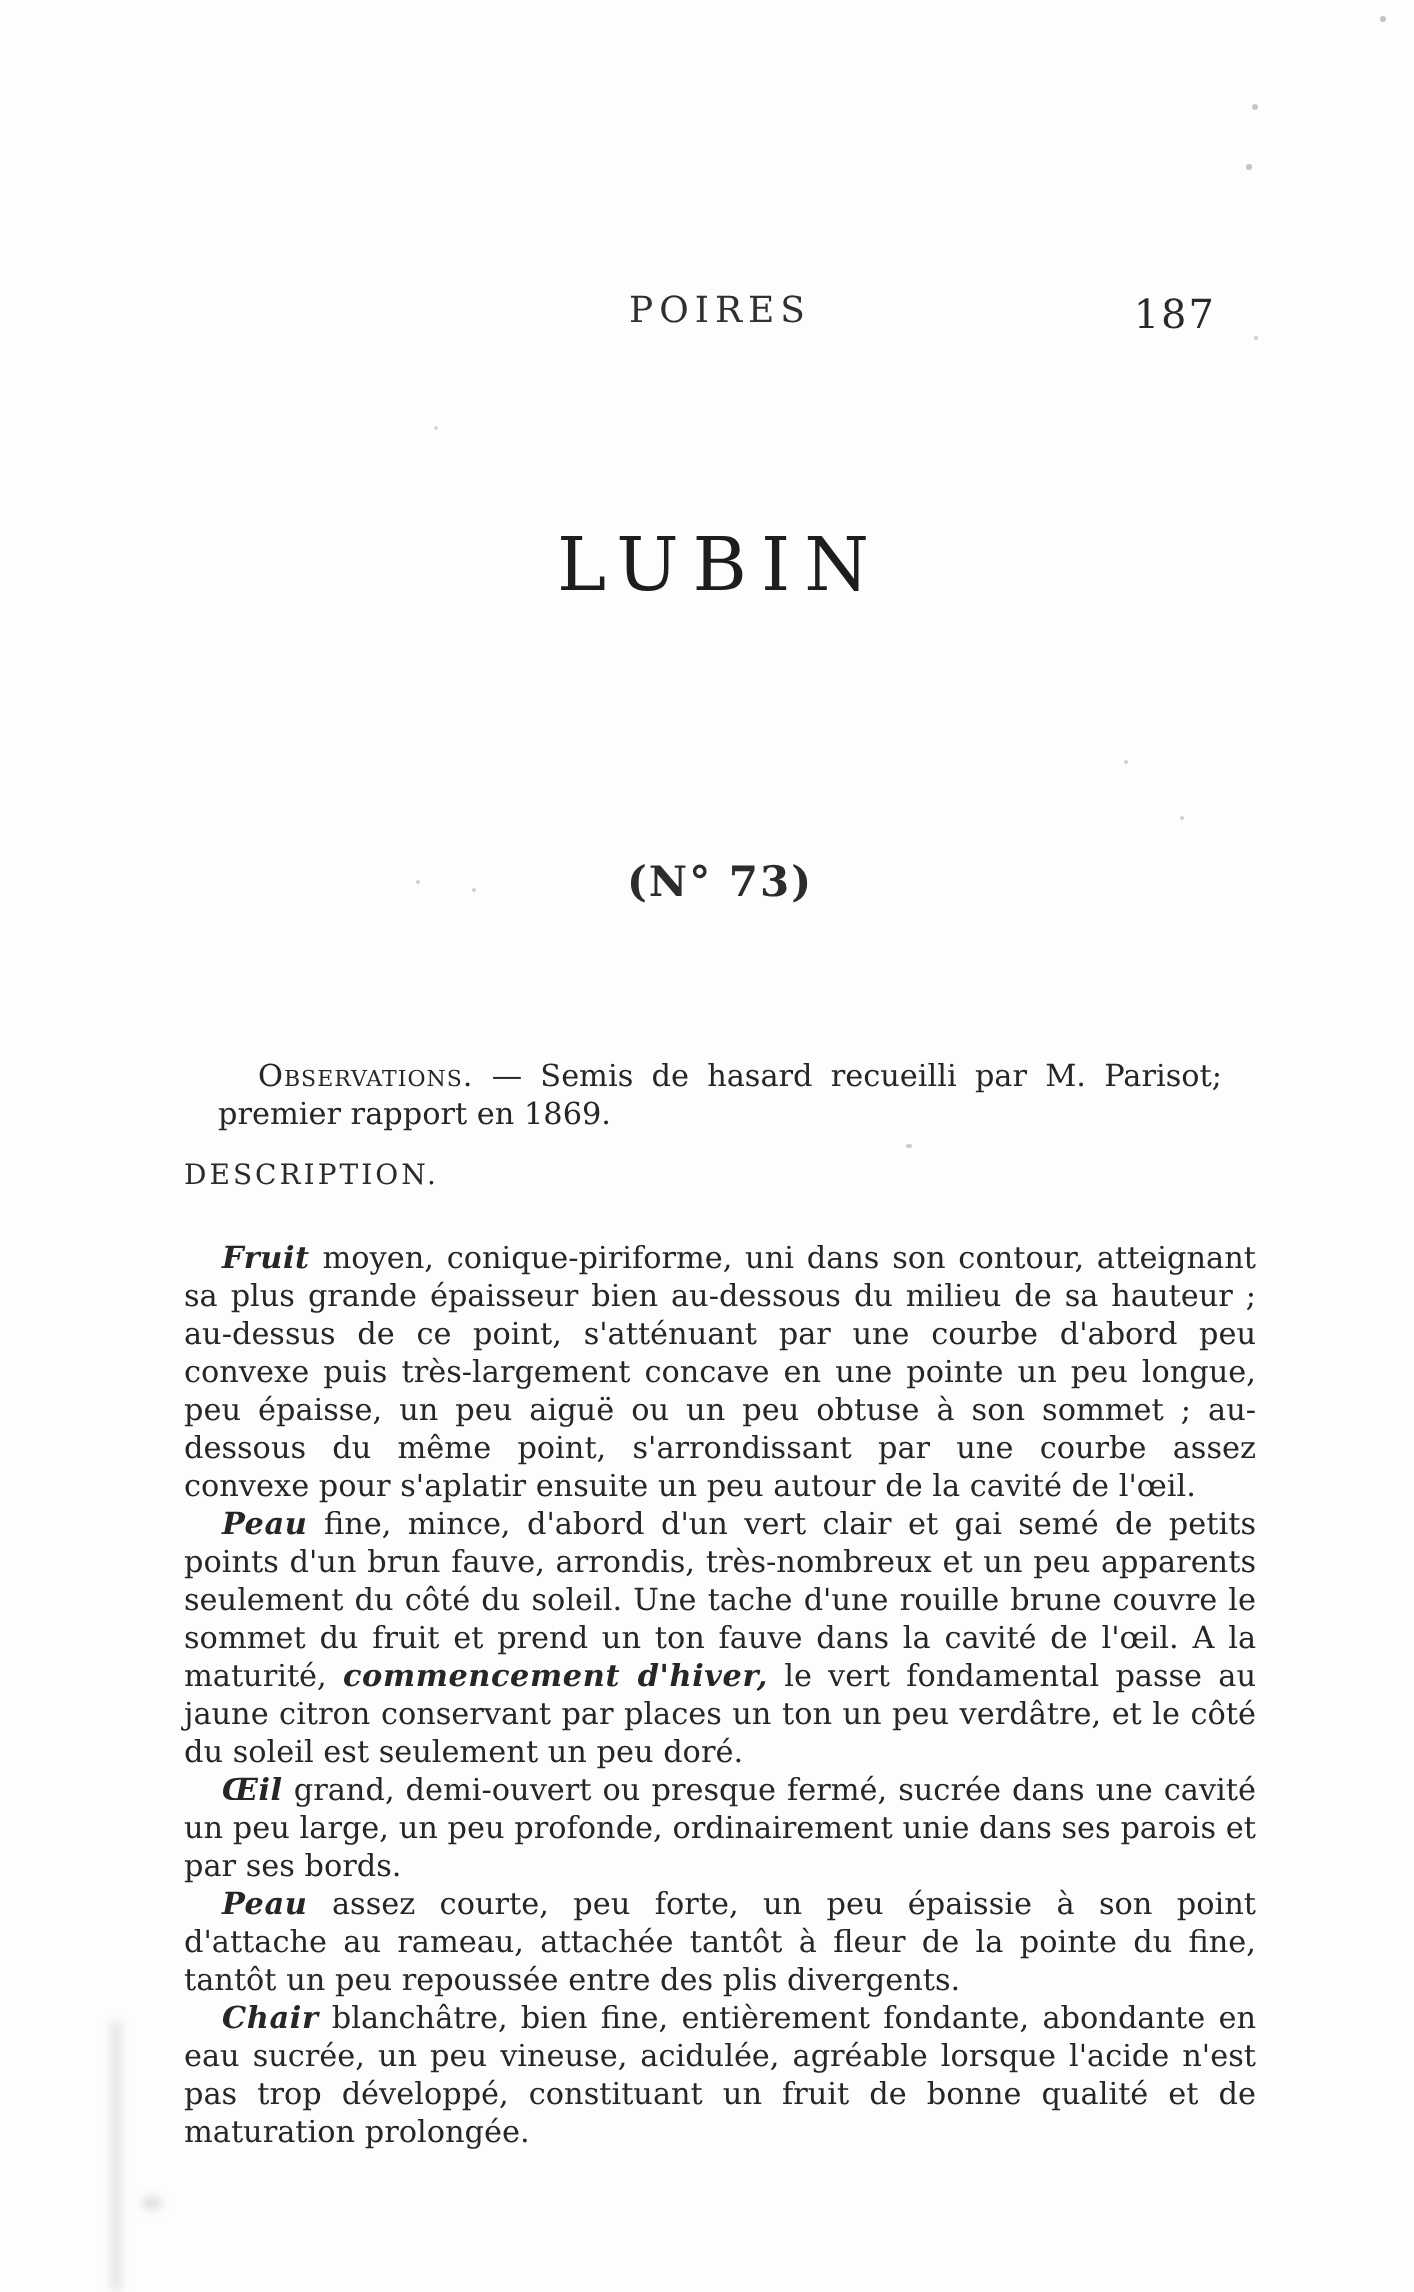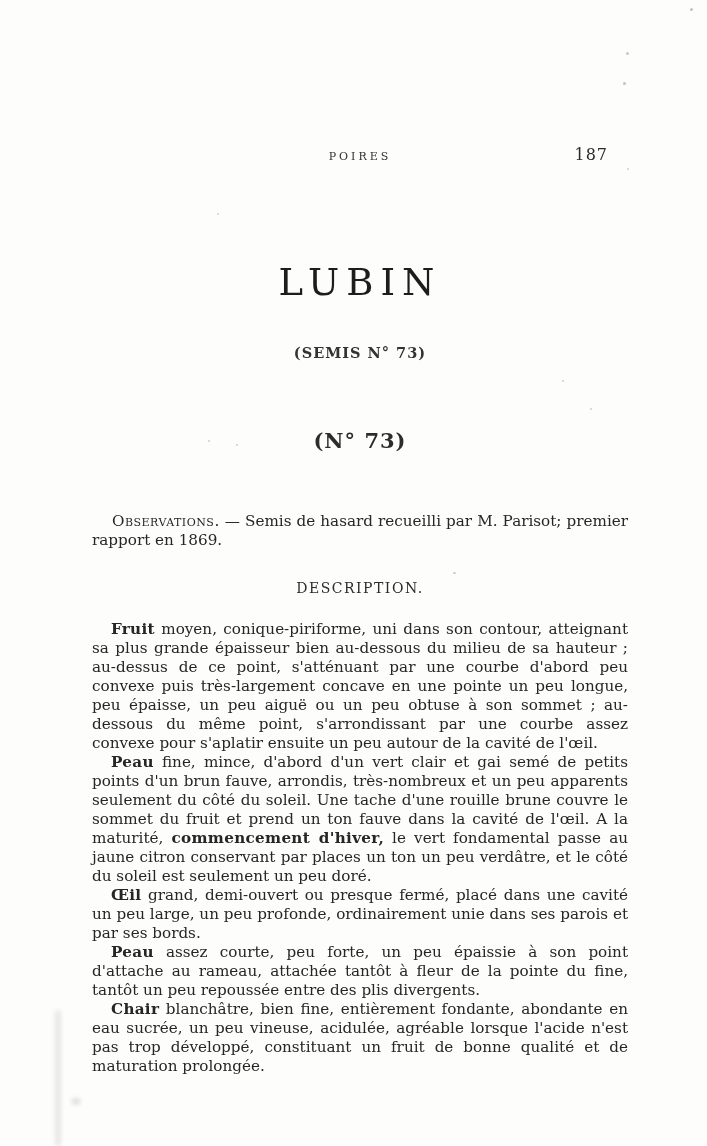--- a/index.html
+++ b/index.html
@@ -10,25 +10,25 @@
     color: #262626;
     position: relative;
     overflow: hidden;
   }
   .page { position: absolute; inset: 0; }
 
   .column { position: absolute; left: 92px; width: 536px; }
 
   .running-head { top: 145px; height: 20px; text-align: center; }
   .head-title {
-    font-size: 11px; letter-spacing: 3px; color: #303030;
+    font-size: 18px; letter-spacing: 3px; color: #303030;
   }
   .page-num {
     position: absolute; right: 20px; top: 0;
-    font-size: 16px; letter-spacing: 1px; color: #2a2a2a;
+    font-size: 20px; letter-spacing: 1px; color: #2a2a2a;
   }
 
   .main-title {
     top: 261px; text-align: center;
     font-size: 37px; font-weight: normal; letter-spacing: 7px;
     color: #1d1d1d;
   }
 
   .series-note {
     top: 344px; text-align: center;
@@ -37,34 +37,34 @@
 
   .number-note {
     top: 428px; text-align: center;
     font-size: 21px; font-weight: bold; letter-spacing: 1px; color: #2c2c2c;
   }
 
   .observations {
     top: 512px;
     font-size: 15.2px; line-height: 19px; text-align: justify;
   }
-  .observations p { margin: 0; text-indent: 20px; }
+  .observations p { margin: 17px; text-indent: 20px; }
   .smallcaps { font-variant: small-caps; letter-spacing: 0.5px; }
 
   .section-heading {
-    top: 580px; text-align: center;
+    top: 580px; 
     font-size: 14px; letter-spacing: 1.5px; color: #2b2b2b;
   }
 
   .body-text {
     top: 620px;
     font-size: 15.2px; line-height: 19px; text-align: justify;
   }
   .para { margin: 0; text-indent: 19px; }
-  .bold-lead { font-weight: bold; letter-spacing: 0.3px; }
+  .bold-lead { font-weight: bold; letter-spacing: 0.3px; font-style: italic; }
 
   .speck {
     position: absolute; background: #8a8a8a; border-radius: 50%;
   }
   .smudge {
     position: absolute; background: #9a9a9a; border-radius: 50%;
     filter: blur(2px);
   }
 </style>
 </head>
@@ -72,34 +72,33 @@
 
 <div class="page">
 
   <div class="column running-head">
     <span class="head-title">POIRES</span>
     <span class="page-num">187</span>
   </div>
 
   <div class="column main-title">LUBIN</div>
 
-  <div class="column series-note">(SEMIS N° 73)</div>
 
   <div class="column number-note">(N° 73)</div>
 
   <div class="column observations">
     <p><span class="smallcaps">Observations.</span><span> — Semis de hasard recueilli par M. Parisot; premier rapport en 1869.</span></p>
   </div>
 
   <div class="column section-heading">DESCRIPTION.</div>
 
   <div class="column body-text">
       <p class="para"><span class="bold-lead">Fruit</span><span class="seg"> moyen, conique-piriforme, uni dans son contour, atteignant sa plus grande épaisseur bien au-dessous du milieu de sa hauteur ; au-dessus de ce point, s'atténuant par une courbe d'abord peu convexe puis très-largement concave en une pointe un peu longue, peu épaisse, un peu aiguë ou un peu obtuse à son sommet ; au-dessous du même point, s'arrondissant par une courbe assez convexe pour s'aplatir ensuite un peu autour de la cavité de l'œil.</span></p>
       <p class="para"><span class="bold-lead">Peau</span><span class="seg"> fine, mince, d'abord d'un vert clair et gai semé de petits points d'un brun fauve, arrondis, très-nombreux et un peu apparents seulement du côté du soleil. Une tache d'une rouille brune couvre le sommet du fruit et prend un ton fauve dans la cavité de l'œil. A la maturité, </span><span class="bold-lead">commencement d'hiver,</span><span class="seg"> le vert fondamental passe au jaune citron conservant par places un ton un peu verdâtre, et le côté du soleil est seulement un peu doré.</span></p>
-      <p class="para"><span class="bold-lead">Œil</span><span class="seg"> grand, demi-ouvert ou presque fermé, placé dans une cavité un peu large, un peu profonde, ordinairement unie dans ses parois et par ses bords.</span></p>
+      <p class="para"><span class="bold-lead">Œil</span><span class="seg"> grand, demi-ouvert ou presque fermé, sucrée dans une cavité un peu large, un peu profonde, ordinairement unie dans ses parois et par ses bords.</span></p>
       <p class="para"><span class="bold-lead">Peau</span><span class="seg"> assez courte, peu forte, un peu épaissie à son point d'attache au rameau, attachée tantôt à fleur de la pointe du fine, tantôt un peu repoussée entre des plis divergents.</span></p>
       <p class="para"><span class="bold-lead">Chair</span><span class="seg"> blanchâtre, bien fine, entièrement fondante, abondante en eau sucrée, un peu vineuse, acidulée, agréable lorsque l'acide n'est pas trop développé, constituant un fruit de bonne qualité et de maturation prolongée.</span></p>
     </div>
 
   <div class="speck" style="left:690px;top:8px;width:3px;height:3px;opacity:.5"></div>
   <div class="speck" style="left:626px;top:52px;width:3px;height:3px;opacity:.45"></div>
   <div class="speck" style="left:623px;top:82px;width:3px;height:3px;opacity:.5"></div>
   <div class="speck" style="left:627px;top:168px;width:2px;height:2px;opacity:.4"></div>
   <div class="speck" style="left:217px;top:213px;width:2px;height:2px;opacity:.35"></div>
   <div class="speck" style="left:562px;top:380px;width:2px;height:2px;opacity:.4"></div>

